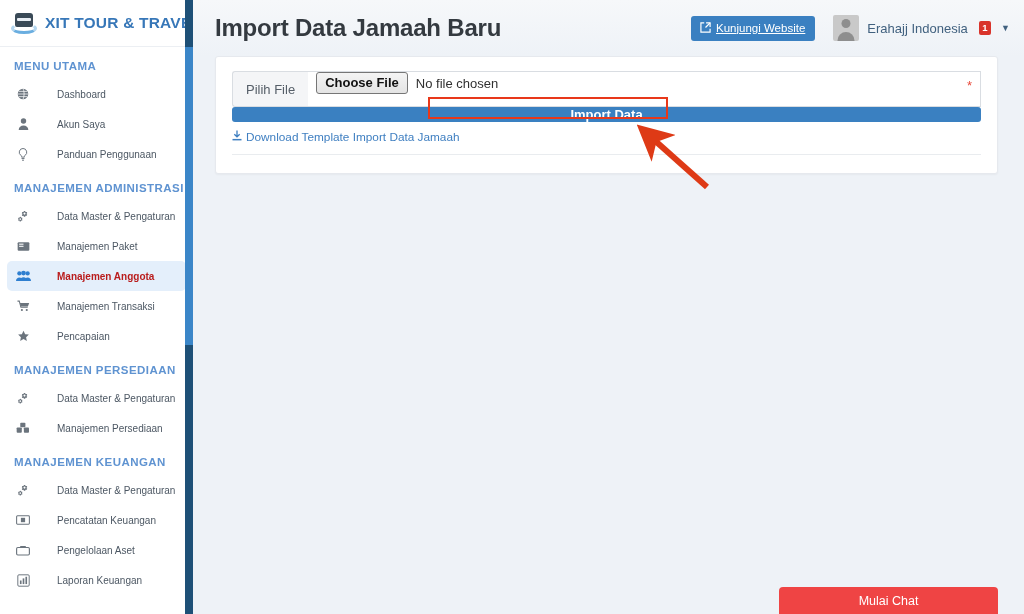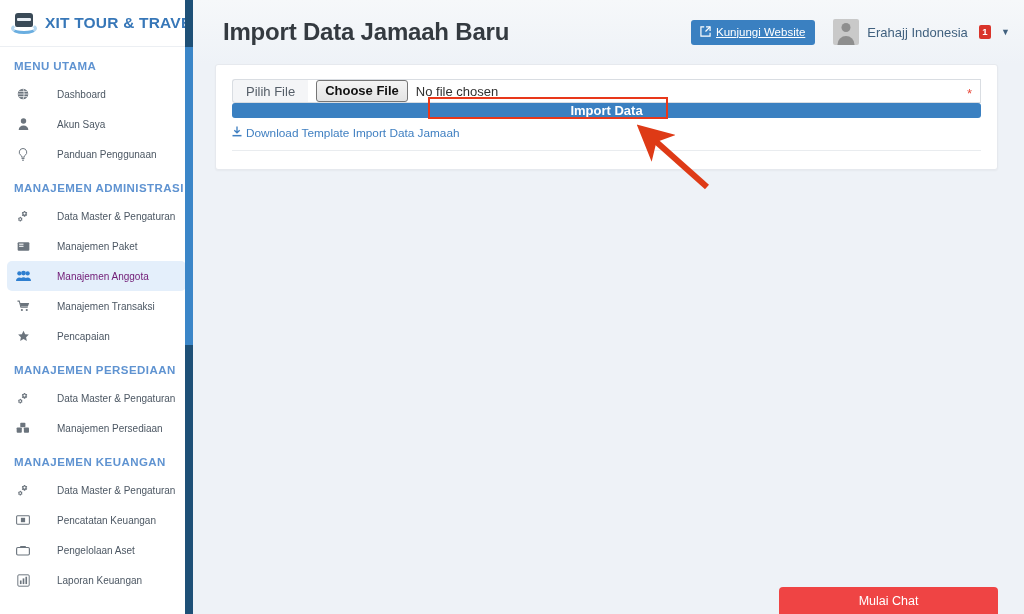--- a/index.html
+++ b/index.html
@@ -74,21 +74,21 @@
     white-space: nowrap;
     cursor: pointer;
     gap: 21px;
   }
   .nav-item .ico {
     width: 18px; flex: 0 0 18px;
     font-size: 12px; color: #6b747d;
     display: inline-flex; align-items: center; justify-content: center;
     margin-right: 4px;
   }
-  .nav-item.active { background: #e4effb; color: #701a75; }
+  .nav-item.active { background: #e4effb; color: #b91c1c; font-weight: bold; }
   .nav-item.active .ico { color: #2f7fd0; }
 
   
   .sb-track {
     position: absolute; top: 0; right: 0;
     width: 8px; height: 614px;
     background: #1e5077;
   }
   .sb-thumb {
     position: absolute; left: 0; top: 47px;
@@ -97,23 +97,23 @@
   }
 
   
   .main {
     flex: 1 1 auto; height: 614px;
     background: #eef2f7;
     position: relative;
     overflow: hidden;
   }
   .topbar {
-    height: 64px;
+    height: 56px;
     display: flex; align-items: center;
-    padding: 0 14px 0 30px;
+    padding: 0 14px 0 22px;
     background: linear-gradient(180deg,#f6f8fa 0%, #eef2f7 100%);
   }
   .page-title {
     font-size: 24px; font-weight: 700; color: #343a40;
     letter-spacing: -.2px;
     flex: 1 1 auto;
   }
   .btn-site {
     background: #3a80c1; color: #fff;
     font-size: 11.5px;
@@ -175,21 +175,21 @@
     padding: 0 13px;
     display: flex; align-items: center;
     white-space: nowrap;
   }
   .file-field {
     flex: 1 1 auto; min-width: 0;
     border: 1px solid #d9dde2;
     border-left: none;
     background: #fff;
     display: flex; align-items: center;
-    padding: 0 8px 0 8px;
+    padding: 0 8px 12px 8px;
     position: relative;
   }
   .choose-btn {
     border: 1px solid #767676;
     background: linear-gradient(180deg,#f4f4f4,#e4e4e4);
     border-radius: 3px;
     font-size: 13px; color: #111;
     font-weight: 700;
     padding: 2px 8px 3px 8px;
     margin-right: 8px;

